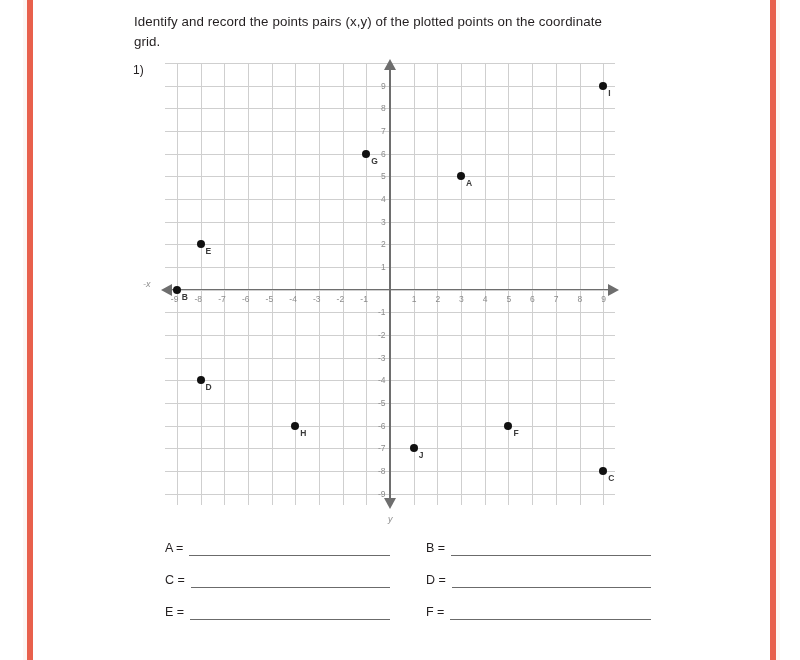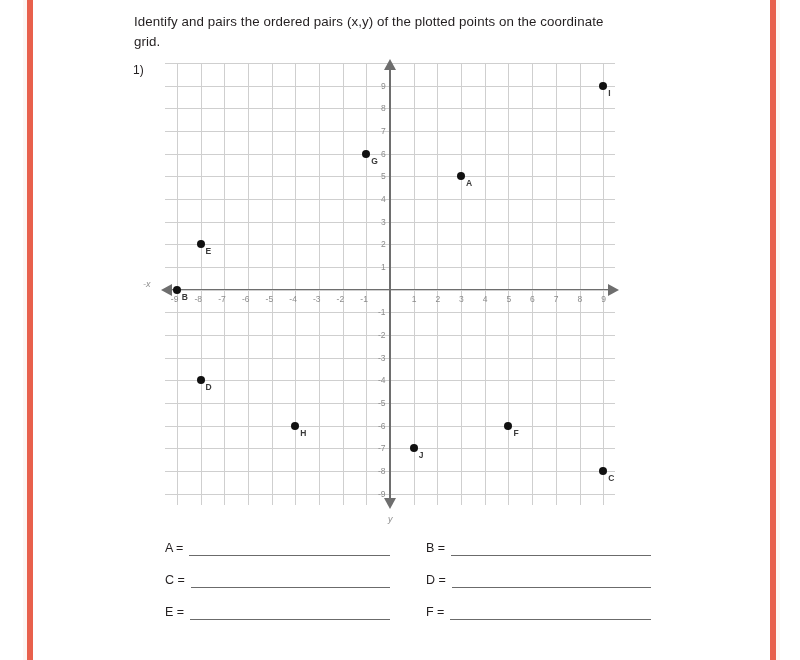--- a/index.html
+++ b/index.html
@@ -59,21 +59,21 @@
   .ans-line{flex:1;border-bottom:1.6px solid #6b6b6b;height:15px;}
 </style>
 </head>
 <body>
 
 <div class="edge-glow l"></div>
 <div class="edge-bar left"></div>
 <div class="edge-glow r"></div>
 <div class="edge-bar right"></div>
 
-<div id="instruction">Identify and pairs the ordered pairs (x,y) of the plotted points on the coordinate grid.</div>
+<div id="instruction">Identify and record the points pairs (x,y) of the plotted points on the coordinate grid.</div>
 <div id="problem-number">1)</div>
 
 <div id="grid-wrap">
   <div class="gridlines" id="gridlines">
       <div class="gl v" style="left: 11.8px;"></div>
       <div class="gl v" style="left: 35.5px;"></div>
       <div class="gl v" style="left: 59.2px;"></div>
       <div class="gl v" style="left: 82.9px;"></div>
       <div class="gl v" style="left: 106.6px;"></div>
       <div class="gl v" style="left: 130.3px;"></div>

